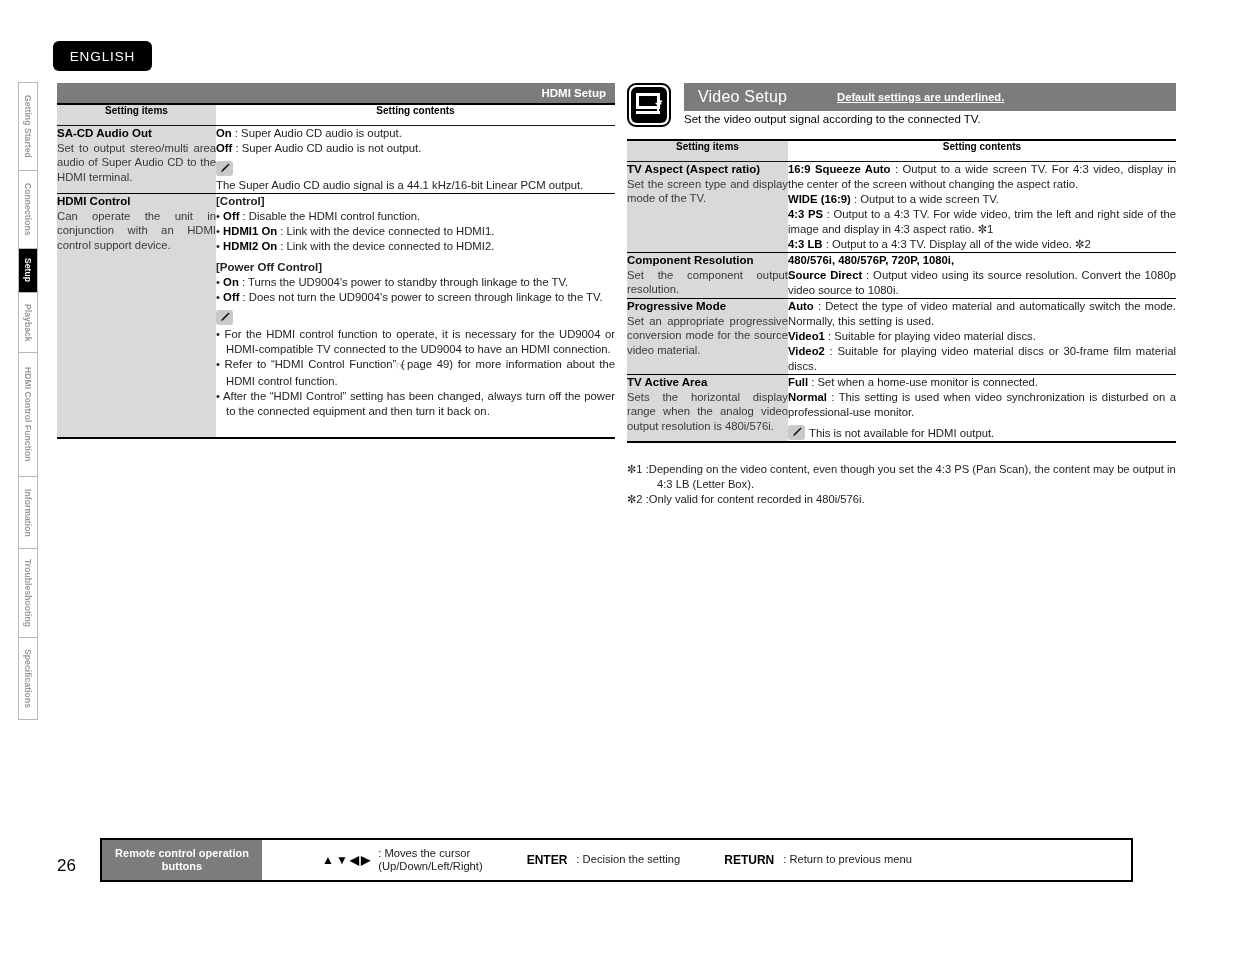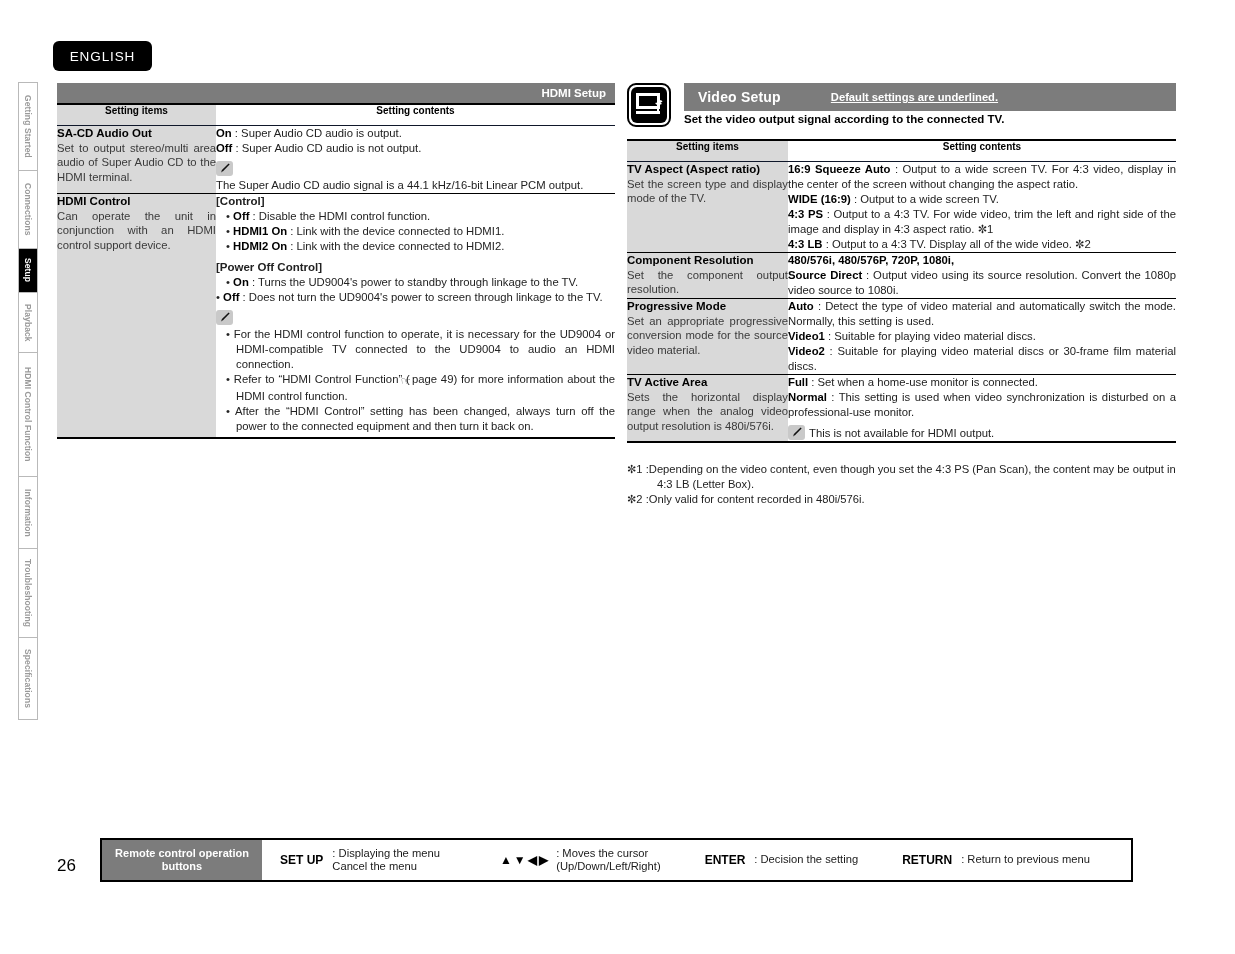--- a/index.html
+++ b/index.html
@@ -88,21 +88,21 @@
 
   .item-title { font-size: 11.5px; font-weight: bold; line-height: 14px; margin-bottom: 1px; }
   .item-desc  { font-size: 11.3px; color: #3a3a3a; line-height: 14.6px; text-align: justify; }
 
   .ct { font-size: 11.3px; color: #222; line-height: 15px; }
   .ct b { color: #000; }
   .u { }
   .ct p { margin: 0; }
   .ct .sect { font-size: 11.5px; font-weight: bold; margin-top: 6px; margin-bottom: 0px; }
   .ct .sect.first { margin-top: 0; }
-  .ct .bul { padding-left: 20px; text-indent: -10px; }
+  .ct .bul { padding-left: 10px; text-indent: -10px; }
   .ct .just { text-align: justify; }
 
   
   .note-badge {
     display: inline-block; vertical-align: -3px;
     width: 17px; height: 15px;
     background: #c9c9c9;
     border-radius: 3px;
     position: relative;
     margin: 5px 4px 1px 0;
@@ -127,25 +127,25 @@
   .vs-icon-inner {
     width: 100%; height: 100%;
     background: #000; border-radius: 6px;
     position: relative;
   }
   .vs-title-bar {
     position: absolute; left: 57px; top: 0;
     right: 0; height: 28px;
     display: flex; align-items: center;
   }
-  .vs-title { font-size: 14px; font-weight: bold; margin-left: 14px; letter-spacing: .2px; }
+  .vs-title { font-size: 16px; font-weight: normal; margin-left: 14px; letter-spacing: .2px; }
   .vs-default { font-size: 11.2px; font-weight: bold; margin-left: 50px; text-decoration: underline; }
   .vs-sub {
     position: absolute; left: 57px; top: 30px;
-    font-size: 11.5px; font-weight: bold;
+    font-size: 11.5px; font-weight: normal;
   }
 
   
   .footnotes { position: absolute; left: 627px; top: 462px; width: 549px; }
   .fn { font-size: 11.2px; color: #222; line-height: 15px; padding-left: 30px; text-indent: -30px; }
   .fn .star { letter-spacing: 0; }
 
   
   .remotebar {
     position: absolute; left: 100px; top: 838px;
@@ -254,21 +254,21 @@
             <div class="sect">[Power Off Control]</div>
             <p class="bul">• <b class="u">On</b> <span>: Turns the UD9004's power to standby through linkage to the TV.</span></p>
             <p class="bul" style="padding-left:20px;text-indent:-20px">• <b>Off</b> <span>: Does not turn the UD9004's power to screen through linkage to the TV.</span></p>
 
             <div class="note-badge">
               <svg width="13" height="13" viewBox="0 0 13 13">
                     <path d="M10.6 1.6 L11.6 2.6 L5.0 9.2 L3.2 9.9 L3.9 8.1 Z" fill="#111"></path>
                     <path d="M3.1 10.0 L2.6 10.5 L3.9 10.1 Z" fill="#111"></path>
                   </svg>
             </div>
-            <p class="bul just">• <span>For the HDMI control function to operate, it is necessary for the UD9004 or HDMI-compatible TV connected to the UD9004  to audio an HDMI connection.</span></p>
+            <p class="bul just">• <span>For the HDMI control function to operate, it is necessary for the UD9004 or HDMI-compatible TV connected to the UD9004  to have an HDMI connection.</span></p>
             <p class="bul just">• <span>Refer to “HDMI Control Function” (</span><span class="hand">☞</span><span>page 49) for more information about the HDMI control function.</span></p>
             <p class="bul just">• <span>After the “HDMI Control” setting has been changed, always turn off the power to the connected equipment and then turn it back on.</span></p>
           </div>
         </td>
       </tr>
     </tbody>
       </table>
   </div>
 
   <div class="colR">
@@ -372,27 +372,20 @@
   <div class="footnotes">
     <div class="fn"><span class="star">✼1 :</span><span>Depending on the video content, even though you set the 4:3 PS (Pan Scan), the content may be output in 4:3 LB (Letter Box).</span></div>
     <div class="fn"><span class="star">✼2 :</span><span>Only valid for content recorded in 480i/576i.</span></div>
   </div>
 
   <div class="pagenum">26</div>
 
   <div class="remotebar">
     <div class="rb-label">Remote control operation buttons</div>
 
-    <div class="rb-group" style="margin-left:18px">
-      <span class="rb-key">SET UP</span>
-      <span style="display:inline-block;margin-left:9px">
-        <span class="rb-desc" style="display:block">: Displaying the menu</span>
-        <span class="rb-desc" style="display:block">Cancel the menu</span>
-      </span>
-    </div>
 
     <div class="rb-group" style="margin-left:60px">
       <span class="rb-key rb-arrows">▲▼◀▶</span>
       <span style="display:inline-block;margin-left:6px">
         <span class="rb-desc" style="display:block">: Moves the cursor</span>
         <span class="rb-desc" style="display:block">(Up/Down/Left/Right)</span>
       </span>
     </div>
 
     <div class="rb-group" style="margin-left:44px">

